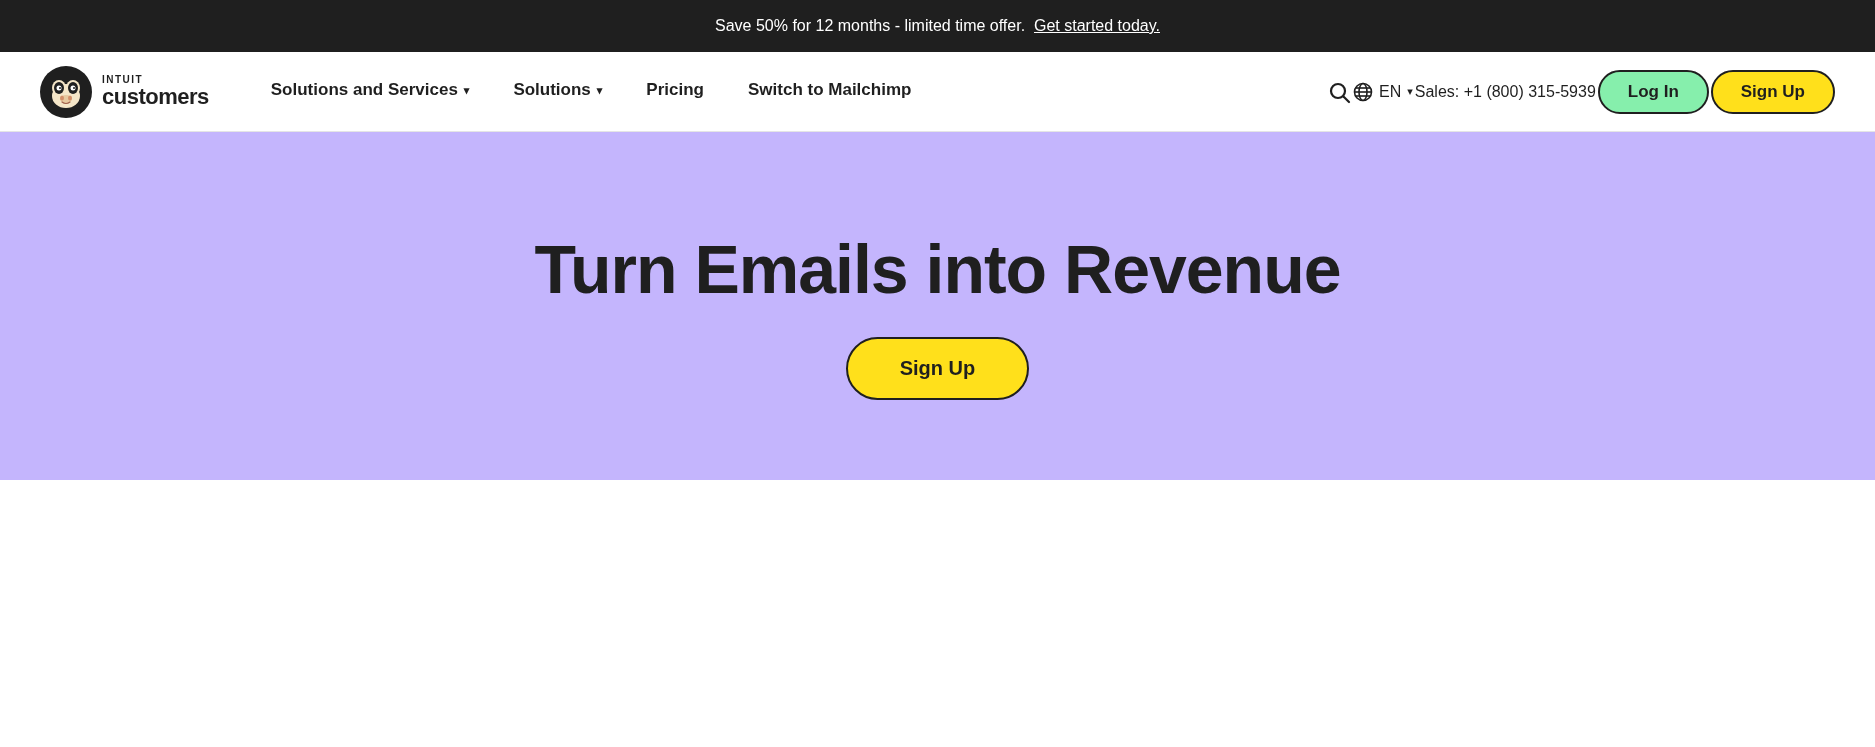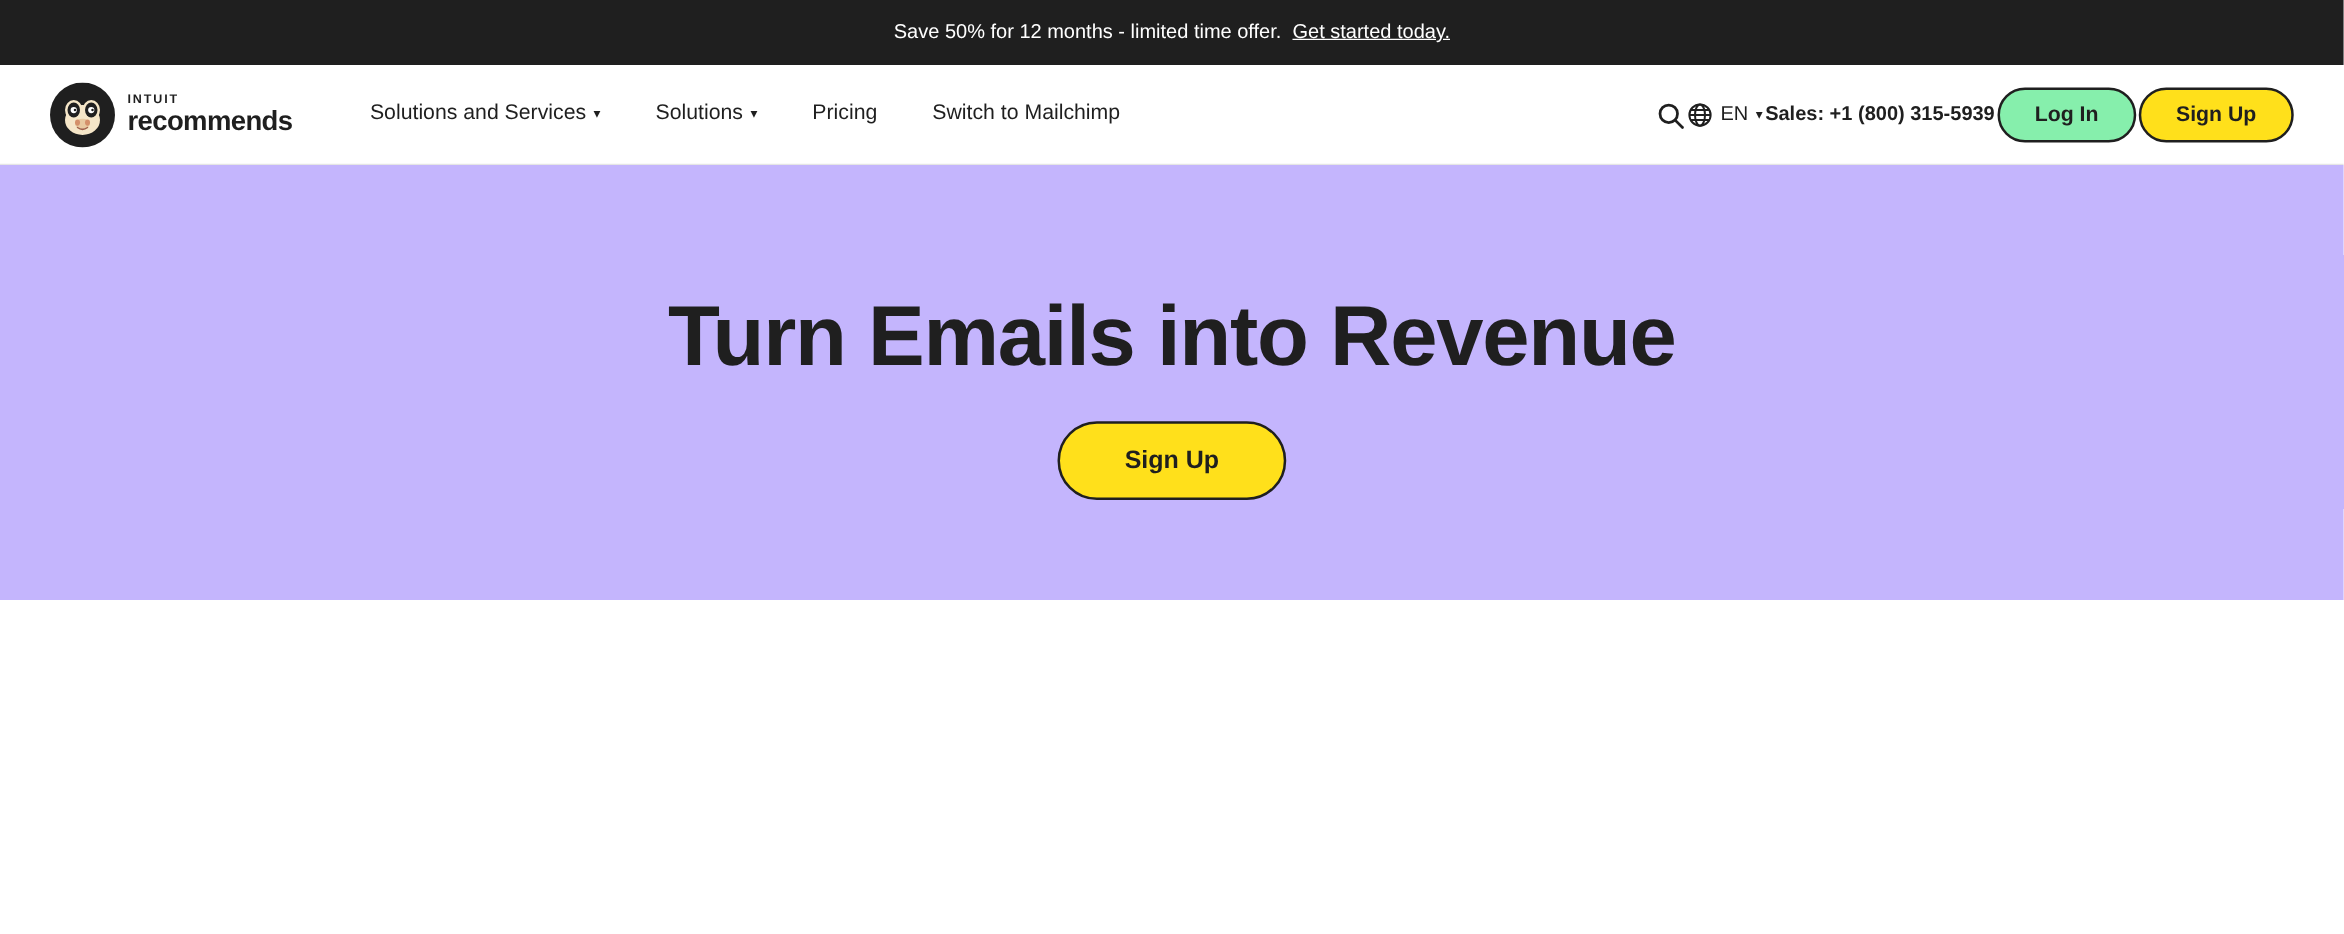--- a/index.html
+++ b/index.html
@@ -86,21 +86,21 @@
       flex: 1;
     }
 
     .nav-item {
       display: flex;
       align-items: center;
       gap: 6px;
       padding: 0 22px;
       height: 56px;
       font-size: 17px;
-      font-weight: 400;
+      font-weight: 700;
       color: #1f1f1f;
       cursor: pointer;
       white-space: nowrap;
       border-bottom: 3px solid transparent;
     }
 
     .nav-item .chevron {
       font-size: 11px;
       color: #1f1f1f;
     }
@@ -127,21 +127,21 @@
       gap: 6px;
       font-size: 16px;
       font-weight: 500;
       cursor: pointer;
       color: #1f1f1f;
       white-space: nowrap;
     }
 
     .nav-sales {
       font-size: 16px;
-      font-weight: 700;
+      font-weight: 400;
       color: #1f1f1f;
       white-space: nowrap;
       text-align: right;
     }
 
     .btn-login {
       border: 2px solid #1f1f1f;
       background: #86efac;
       color: #1f1f1f;
       padding: 10px 28px;
@@ -244,21 +244,21 @@
       <circle cx="20" cy="22" r="1" fill="#1f1f1f"></circle>
       <circle cx="34" cy="22" r="1" fill="#1f1f1f"></circle>
       <ellipse cx="26" cy="33" rx="6" ry="4" fill="#e8c9a0"></ellipse>
       <ellipse cx="22" cy="32" rx="2" ry="2.5" fill="#d4906a"></ellipse>
       <ellipse cx="30" cy="32" rx="2" ry="2.5" fill="#d4906a"></ellipse>
 
       <path d="M22 36 Q26 39 30 36" stroke="#a0604a" stroke-width="1.2" fill="none" stroke-linecap="round"></path>
     </svg>
     <div class="logo-text">
       <span class="logo-intuit">INTUIT</span>
-      <span class="logo-mailchimp">recommends</span>
+      <span class="logo-mailchimp">customers</span>
     </div>
   </div>
 
   <div class="nav-links">
 
     <div class="nav-item">
       <span>Solutions and Services</span>
       <span class="chevron">▾</span>
     </div>
 

